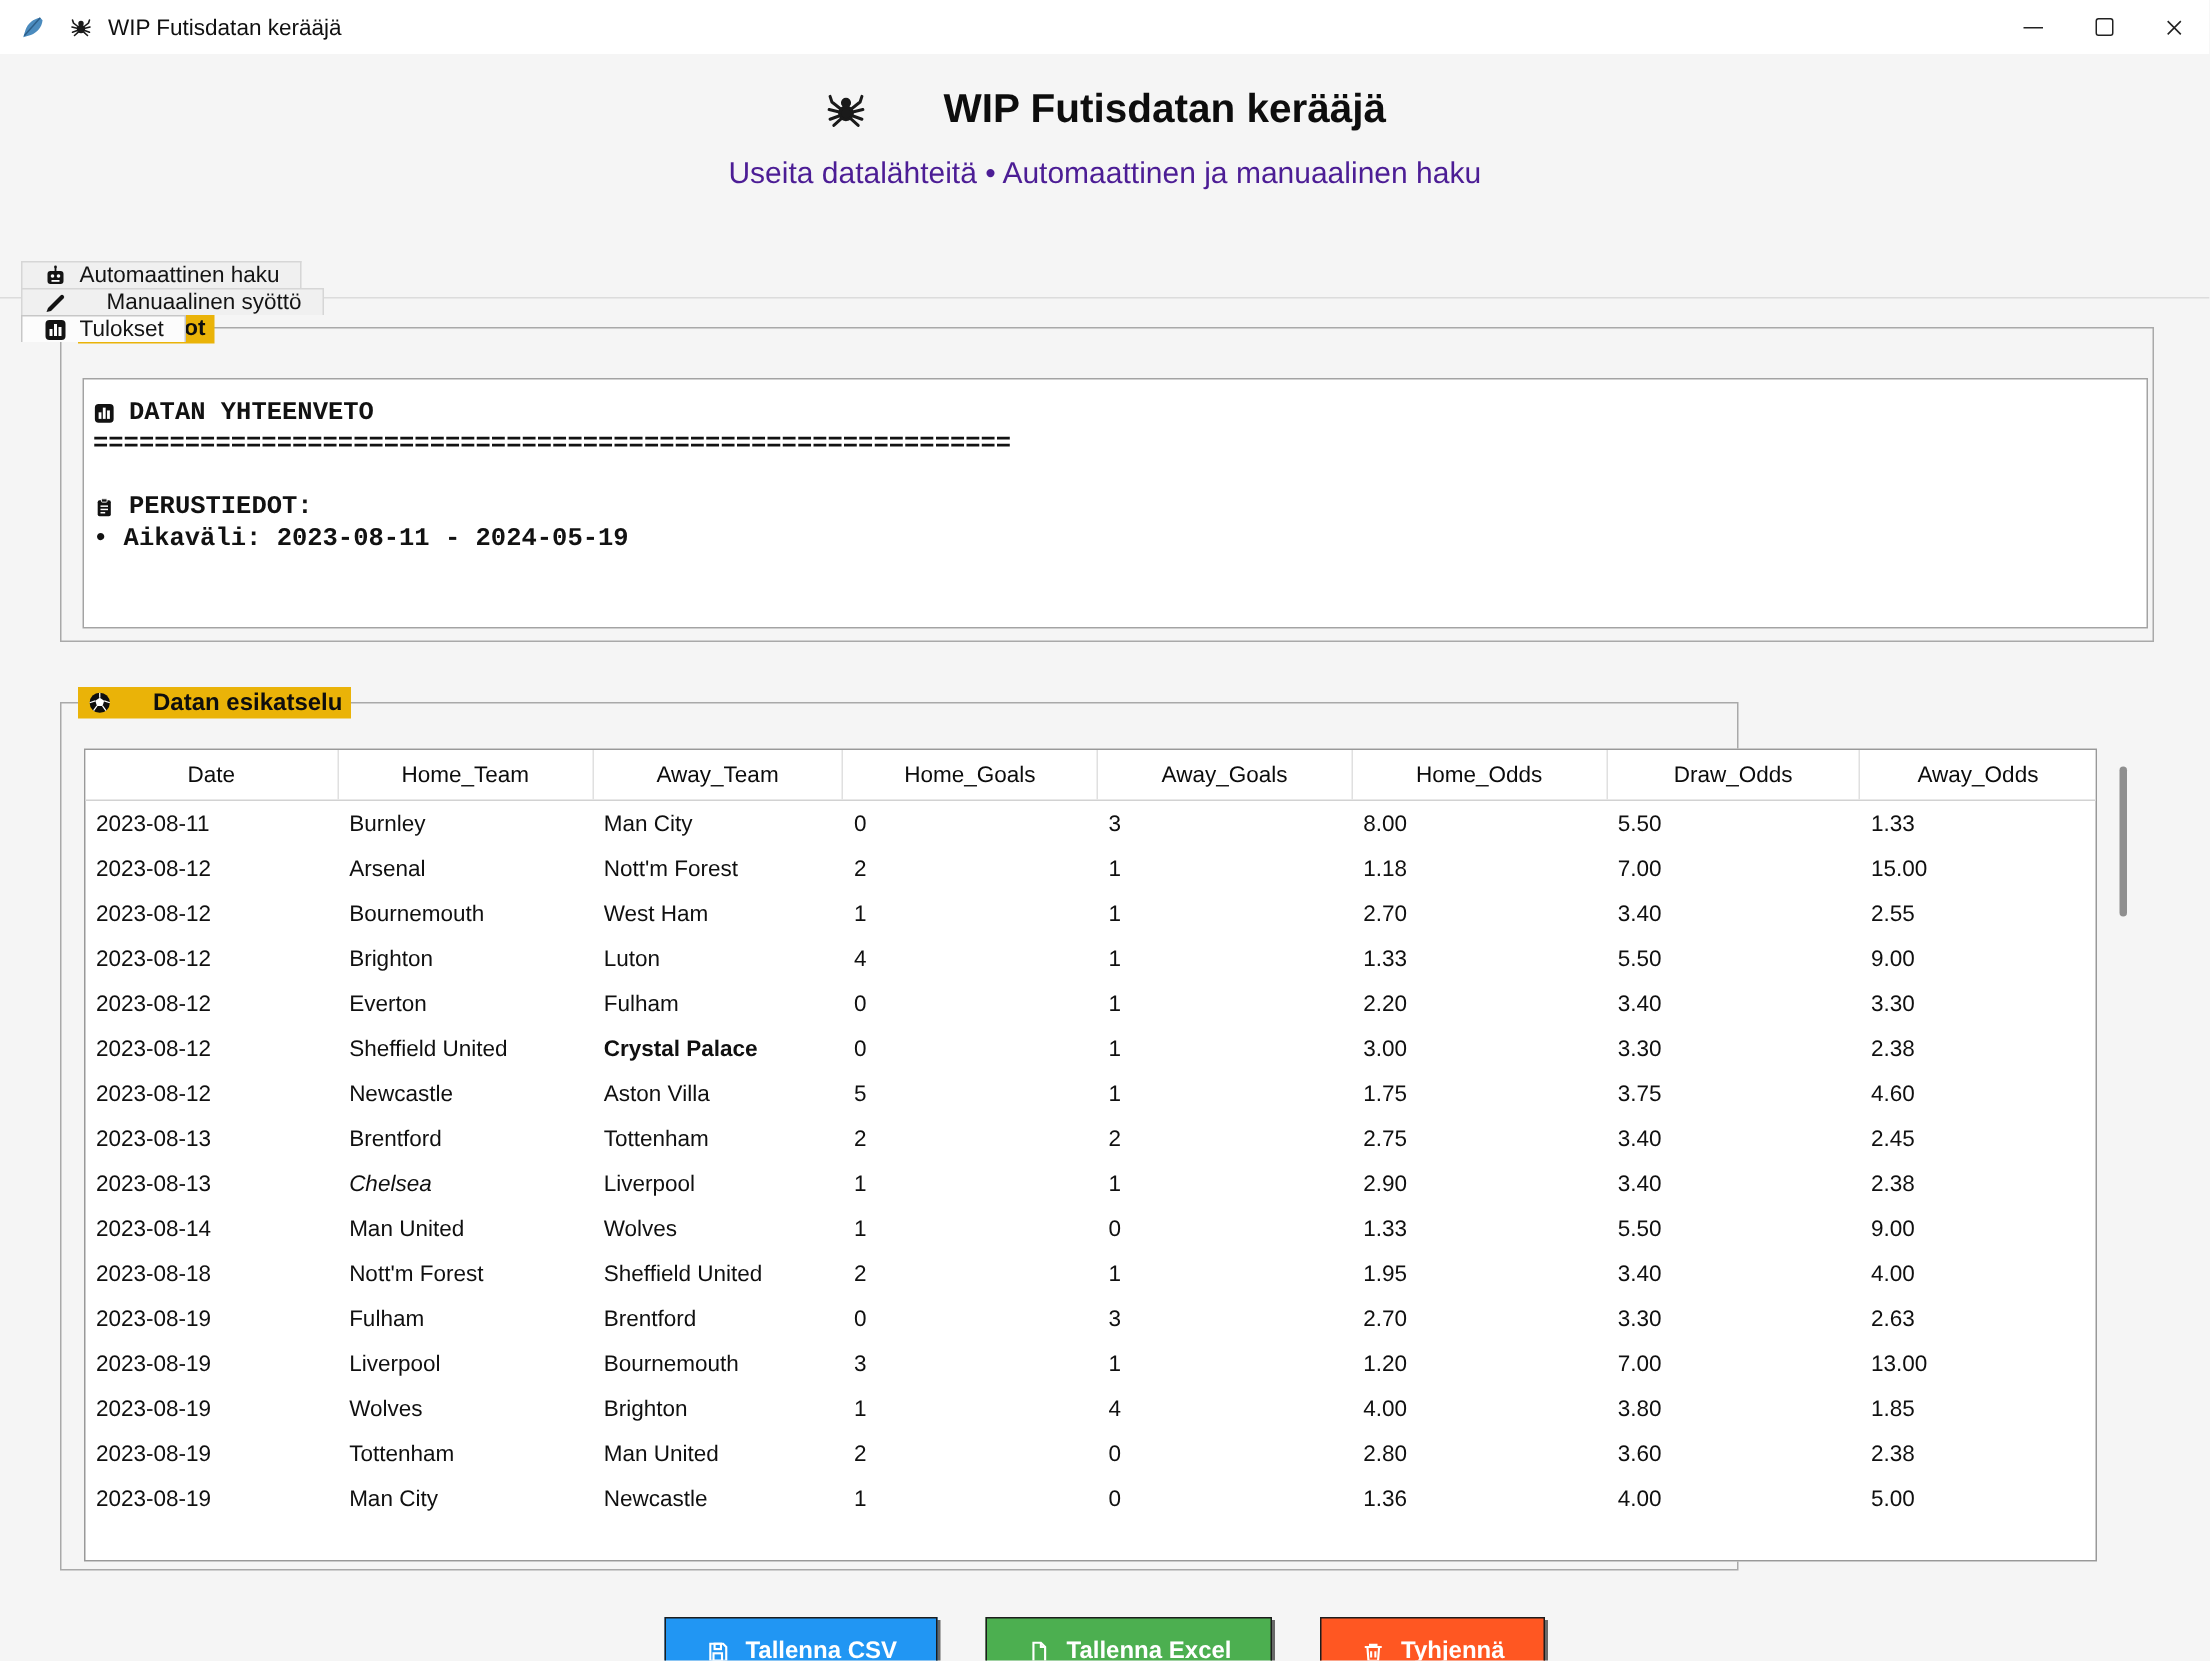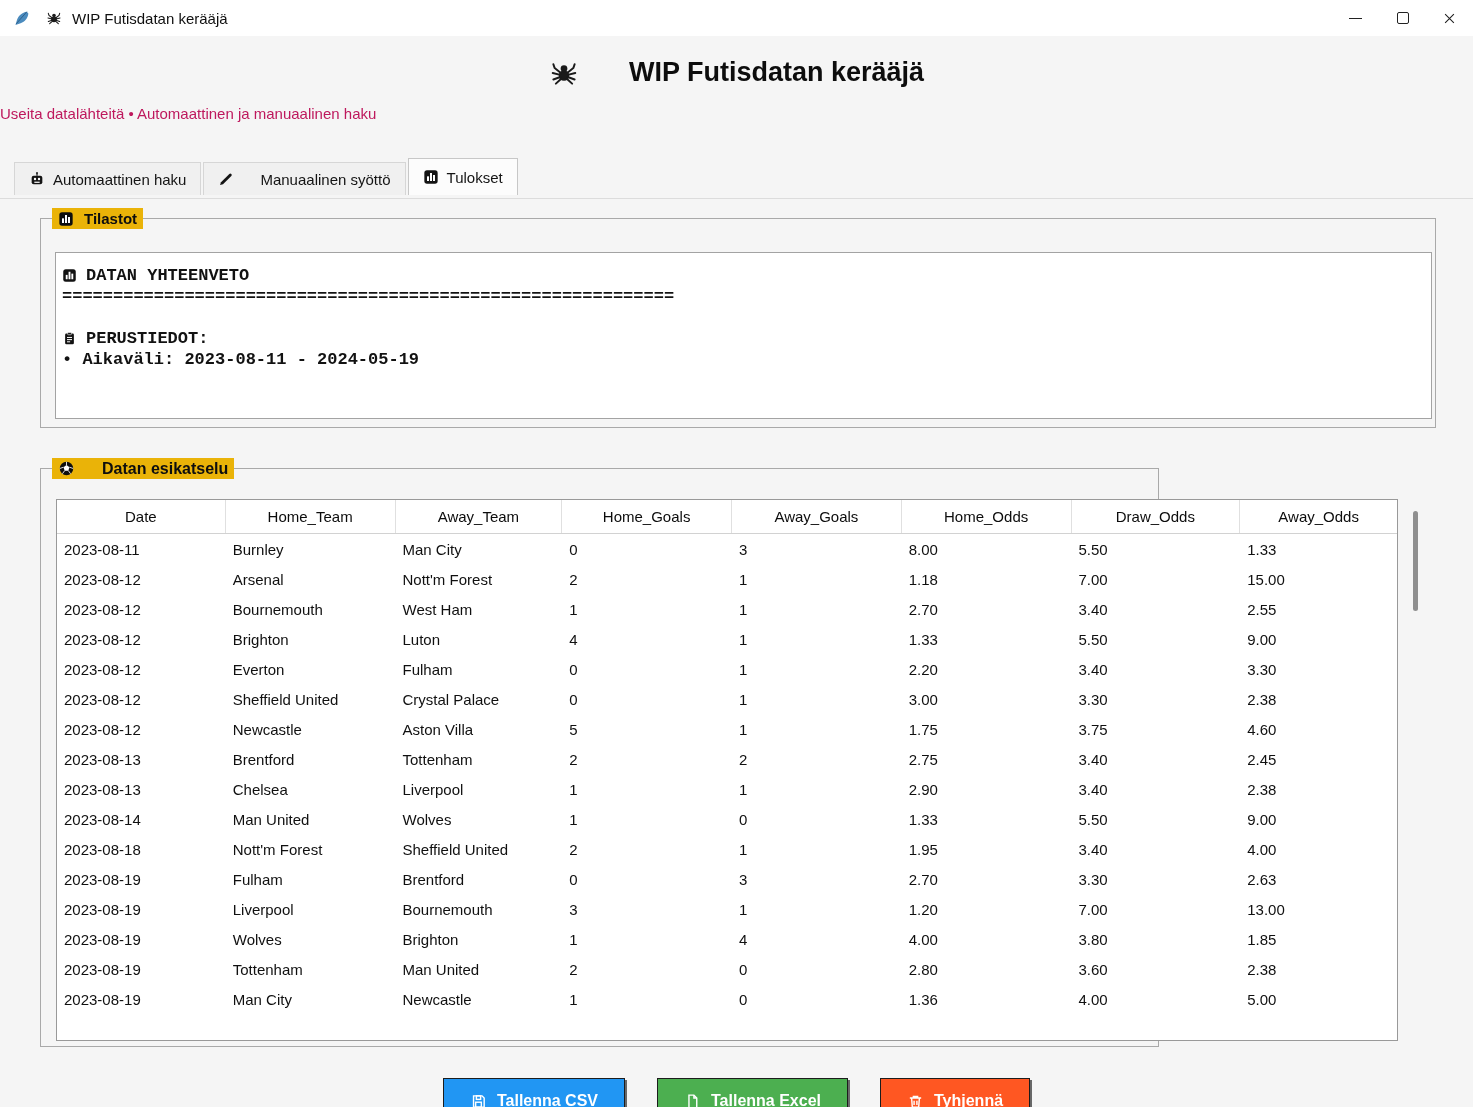--- a/index.html
+++ b/index.html
@@ -27,26 +27,26 @@
   .max-glyph { width:12px; height:12px; border:1.4px solid #222; border-radius:2px; display:block; }
 
   
   .app-title-row {
     position:absolute; top:57px; left:0; width:100%;
     display:flex; justify-content:center; align-items:center; gap:50px;
   }
   .app-title { font-size:27px; font-weight:700; color:#0d0d0d; }
   .app-subtitle {
     position:absolute; top:105px; left:0; width:100%;
-    font-size:15px; color:#be185d;
+    text-align:center; font-size:20px; color:#4c1d95;
   }
 
   
   .nb-line { position:absolute; top:198px; left:0; width:100%; border-top:1px solid #dcdcdc; }
-  .tabbar { position:absolute; left:14px; top:158px; height:37px; display:flex; align-items:flex-end; z-index:2; }
+  .tabbar { position:absolute; left:14px; top:174px; height:37px; display:flex; align-items:flex-start; z-index:2;flex-direction:column; }
   .tab {
     height:33px; padding:0 14px; margin-right:2px;
     display:flex; align-items:center;
     background:#f0f0f0; border:1px solid #d6d6d6; border-bottom:none;
     font-size:15px; color:#141414; cursor:pointer; white-space:nowrap;
   }
   .tab.active { height:37px; background:#fcfcfc; border-color:#c7c7c7; }
   .tab .tab-label { display:inline-block; }
 
   
@@ -287,21 +287,21 @@
           <div class="td" style="width: 167px;">Fulham</div>
           <div class="td" style="width: 170px;">0</div>
           <div class="td" style="width: 170px;">1</div>
           <div class="td" style="width: 170px;">2.20</div>
           <div class="td" style="width: 169px;">3.40</div>
           <div class="td" style="width: 157px;">3.30</div>
         </div>
         <div class="tr">
           <div class="td" style="width: 169px;">2023-08-12</div>
           <div class="td" style="width: 170px;">Sheffield United</div>
-          <div class="td" style="width: 167px;">Crystal Palace</div>
+          <div class="td" style="width: 167px; font-weight: bold;">Crystal Palace</div>
           <div class="td" style="width: 170px;">0</div>
           <div class="td" style="width: 170px;">1</div>
           <div class="td" style="width: 170px;">3.00</div>
           <div class="td" style="width: 169px;">3.30</div>
           <div class="td" style="width: 157px;">2.38</div>
         </div>
         <div class="tr">
           <div class="td" style="width: 169px;">2023-08-12</div>
           <div class="td" style="width: 170px;">Newcastle</div>
           <div class="td" style="width: 167px;">Aston Villa</div>
@@ -316,21 +316,21 @@
           <div class="td" style="width: 170px;">Brentford</div>
           <div class="td" style="width: 167px;">Tottenham</div>
           <div class="td" style="width: 170px;">2</div>
           <div class="td" style="width: 170px;">2</div>
           <div class="td" style="width: 170px;">2.75</div>
           <div class="td" style="width: 169px;">3.40</div>
           <div class="td" style="width: 157px;">2.45</div>
         </div>
         <div class="tr">
           <div class="td" style="width: 169px;">2023-08-13</div>
-          <div class="td" style="width: 170px;">Chelsea</div>
+          <div class="td" style="width: 170px; font-style: italic;">Chelsea</div>
           <div class="td" style="width: 167px;">Liverpool</div>
           <div class="td" style="width: 170px;">1</div>
           <div class="td" style="width: 170px;">1</div>
           <div class="td" style="width: 170px;">2.90</div>
           <div class="td" style="width: 169px;">3.40</div>
           <div class="td" style="width: 157px;">2.38</div>
         </div>
         <div class="tr">
           <div class="td" style="width: 169px;">2023-08-14</div>
           <div class="td" style="width: 170px;">Man United</div>

